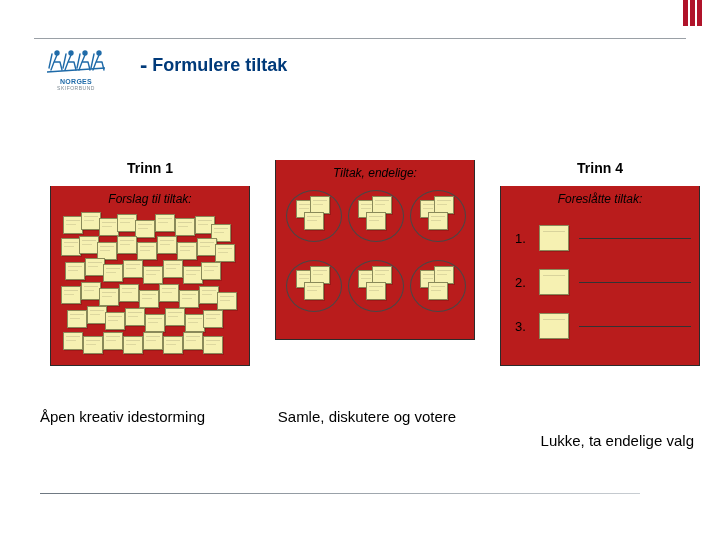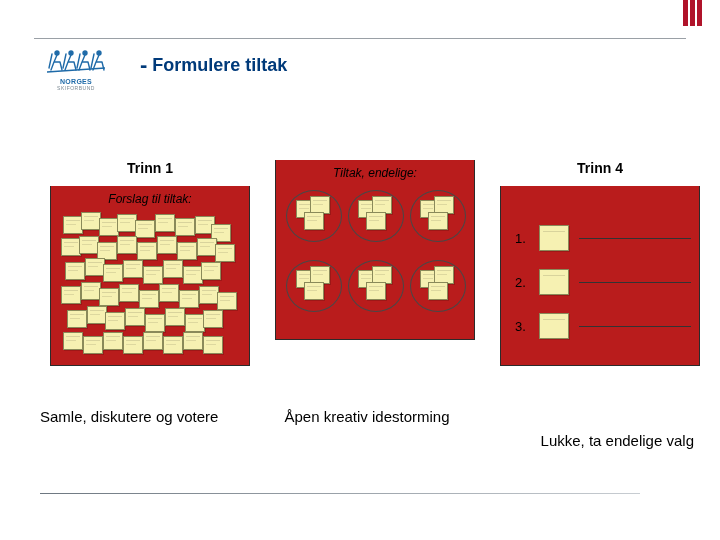--- a/index.html
+++ b/index.html
@@ -330,20 +330,21 @@
       <div class="circle" style="left:134px;top:100px"></div>
       <div class="note" style="left:144px;top:110px"></div>
       <div class="note" style="left:158px;top:106px"></div>
       <div class="note" style="left:152px;top:122px"></div>
     </div>
   </div>
 
   <div class="step">
     <div class="step-title">Trinn 4</div>
     <div class="panel">
+      <div class="panel-heading">Foreslåtte tiltak:</div>
       <div class="ranklist">
         <div class="rank-row">
           <div class="rank-num">1.</div>
           <div class="rank-note"></div>
           <div class="rank-line"></div>
         </div>
         <div class="rank-row">
           <div class="rank-num">2.</div>
           <div class="rank-note"></div>
           <div class="rank-line"></div>
@@ -353,18 +354,18 @@
           <div class="rank-note"></div>
           <div class="rank-line"></div>
         </div>
       </div>
     </div>
   </div>
 
 </div>
 
 <div class="captions">
+  <div>Åpen kreativ idestorming</div>
   <div>Samle, diskutere og votere</div>
-  <div>Åpen kreativ idestorming</div>
   <div>Lukke, ta endelige valg</div>
 </div>
 
 <div class="bottom-rule"></div>
 
 </body></html>

